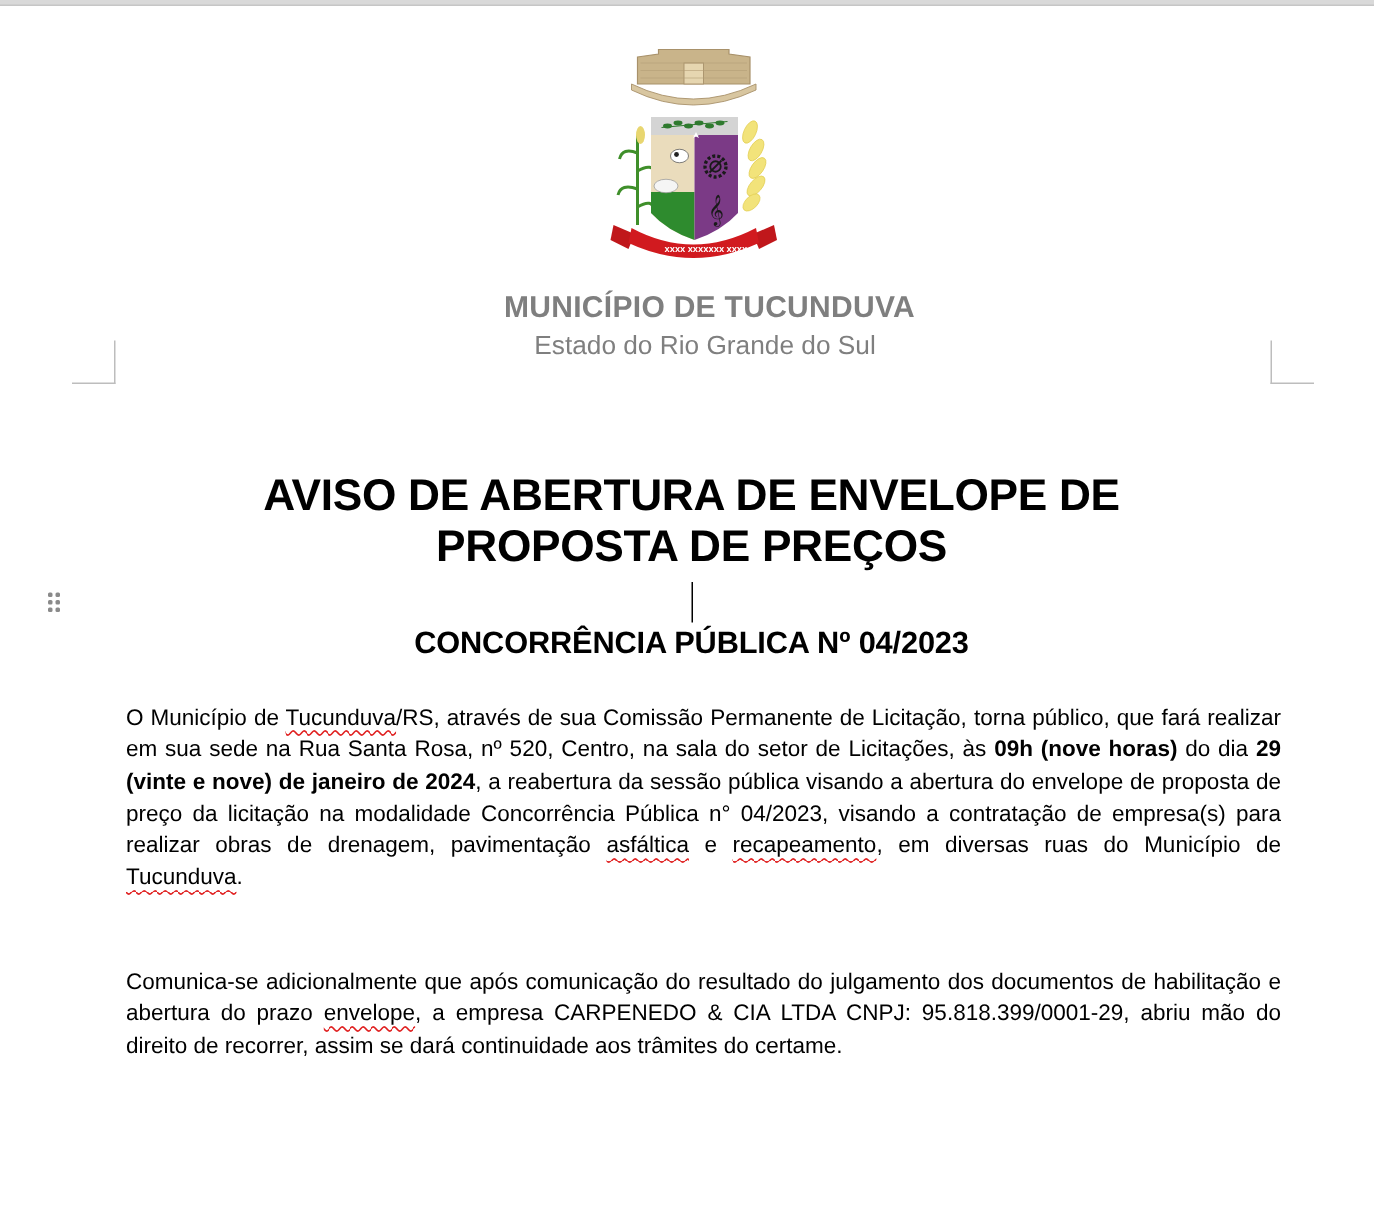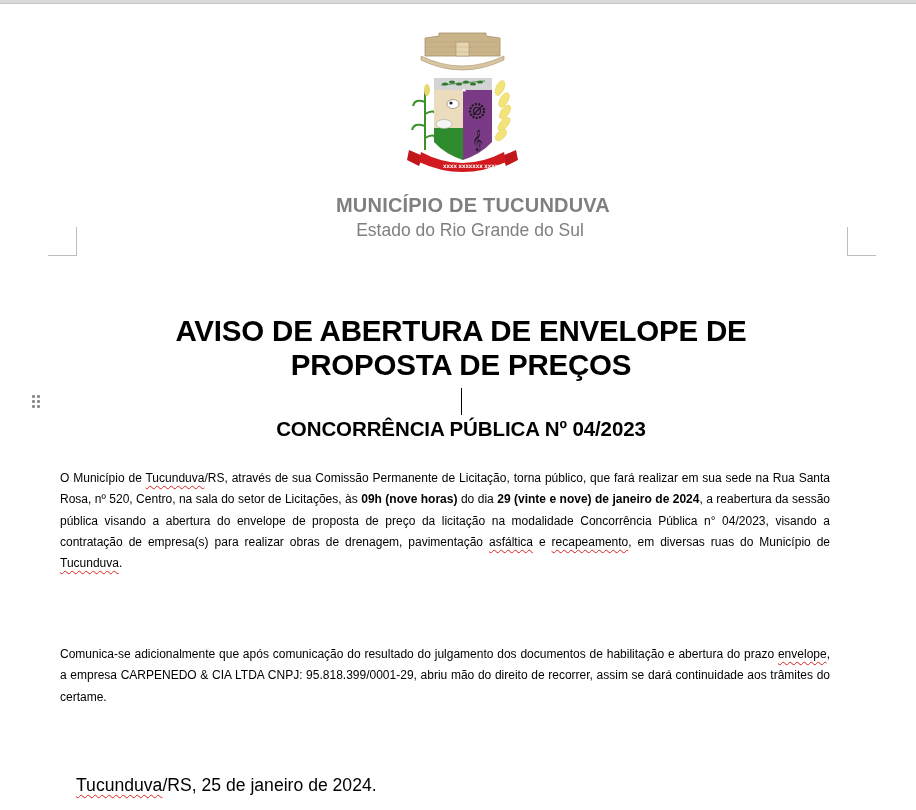--- a/index.html
+++ b/index.html
@@ -105,23 +105,23 @@
       left: 0; width: 922px;
       top: 413px;
       text-align: center;
       font-weight: bold;
       font-size: 20.5px;
       letter-spacing: -0.1px;
     }
     
     .para {
       position: absolute;
-      left: 60px;
+      left: 84px;
       width: 770px;
-      font-size: 12px;
+      font-size: 15px;
       line-height: 21.3px;
       text-align: justify;
       text-align-last: left;
     }
     .para-1 { top: 464px; }
     .para-2 { top: 640px; }
     .sign-line {
       position: absolute;
       left: 76px;
       top: 771px;
@@ -225,15 +225,14 @@
   </div>
 
   <div class="text-cursor"></div>
 
   <div class="subtitle">CONCORRÊNCIA PÚBLICA Nº 04/2023</div>
 
   <div class="para para-1"><span>O Município de </span><span class="spell">Tucunduva</span><span>/RS, através de sua Comissão Permanente de Licitação, torna público, que fará realizar em sua sede na Rua Santa Rosa, nº 520, Centro, na sala do setor de Licitações, às </span><b>09h (nove horas)</b><span> do dia </span><b>29 (vinte e nove) de janeiro de 2024</b><span>, a reabertura da sessão pública visando a abertura do envelope de proposta de preço da licitação na modalidade Concorrência Pública n° 04/2023, visando a contratação de empresa(s) para realizar obras de drenagem, pavimentação </span><span class="spell">asfáltica</span><span> e </span><span class="spell">recapeamento</span><span>, em diversas ruas do Município de </span><span class="spell">Tucunduva</span><span>.</span></div>
 
   <div class="para para-2"><span>Comunica-se adicionalmente que após comunicação do resultado do julgamento dos documentos de habilitação e abertura do prazo </span><span class="spell">envelope</span><span>, a empresa CARPENEDO &amp; CIA LTDA CNPJ: 95.818.399/0001-29, abriu mão do direito de recorrer, assim se dará continuidade aos trâmites do certame.</span></div>
 
-  <div class="sign-line"><span class="spell">Tucunduva</span><span>/RS, 25 de janeiro de 2024.</span></div>
 
 </div>
 
 </body></html>

